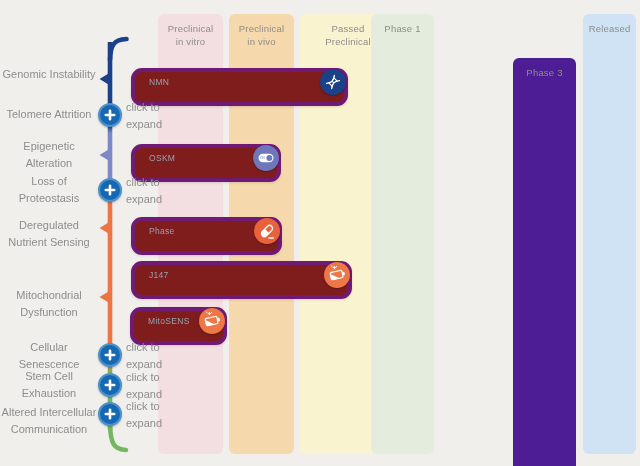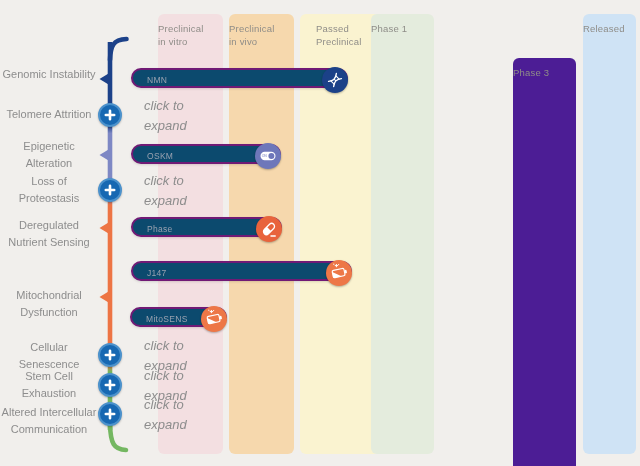--- a/index.html
+++ b/index.html
@@ -3,21 +3,21 @@
 <meta charset="utf-8">
 <style>
   html,body{margin:0;padding:0;background:#e9e7e4;}
   .stage{
     position:relative;width:640px;height:466px;background:#f1efec;overflow:hidden;
     font-family:"Liberation Sans",sans-serif;
   }
   
   .col{position:absolute;top:14px;height:440px;border-radius:6px;}
   .col-header{
-    padding-top:9px;font-size:9.5px;line-height:1.35;
+    padding-top:9px;text-align:center;font-size:9.5px;line-height:1.35;
     color:#8f8d88;white-space:pre-line;letter-spacing:.2px;
   }
   .col.c0{left:158px;width:65px;background:#f3dfe1;}
   .col.c1{left:229px;width:65px;background:#f6d8ad;}
   .col.c2{left:300px;width:64px;background:#faf3d0;padding-left:16px;}
   .col.c3{left:371px;width:63px;background:#e4ecdd;}
   .col.c4{left:443px;width:63px;background:#e4ecdd;}
   .col.c5{left:513px;width:63px;background:#4c1d95;margin-top:44px;}
   .col.c6{left:583px;width:53px;background:#cfe3f5;}
   
@@ -28,26 +28,26 @@
   
   .timeline{position:absolute;left:0;top:0;pointer-events:none;}
   
   .xbtn{
     position:absolute;left:98px;width:24px;height:24px;margin-top:-12px;
     border-radius:50%;background:#1768b2;border:2px solid #4c92cc;box-sizing:border-box;
     display:flex;align-items:center;justify-content:center;
     box-shadow:0 1px 2px rgba(0,0,0,.25);cursor:pointer;
   }
   .hint{
-    position:absolute;left:144px;transform:translateY(-50%);
-    font-size:13px;line-height:1.5;color:#8d8d8d;white-space:pre-line;font-style:italic;
+    position:absolute;left:126px;transform:translateY(-50%);
+    font-size:11px;line-height:1.5;color:#8d8d8d;white-space:pre-line;
   }
   
   .pill{
-    position:absolute;height:20px;background:#0c4a6e;border:2px solid #701a75;
+    position:absolute;height:38px;background:#7f1d1d;border:4px solid #701a75;
     border-radius:11px;box-sizing:border-box;box-shadow:0 1px 2.5px rgba(0,0,0,.13);
     cursor:pointer;
   }
   .pill-label{
     position:absolute;left:14px;top:0;line-height:20px;font-size:8.5px;
     color:#98a1b0;letter-spacing:.3px;white-space:nowrap;
   }
   .picon{
     position:absolute;right:-2px;top:-3px;width:26px;height:26px;border-radius:50%;
     display:flex;align-items:center;justify-content:center;

